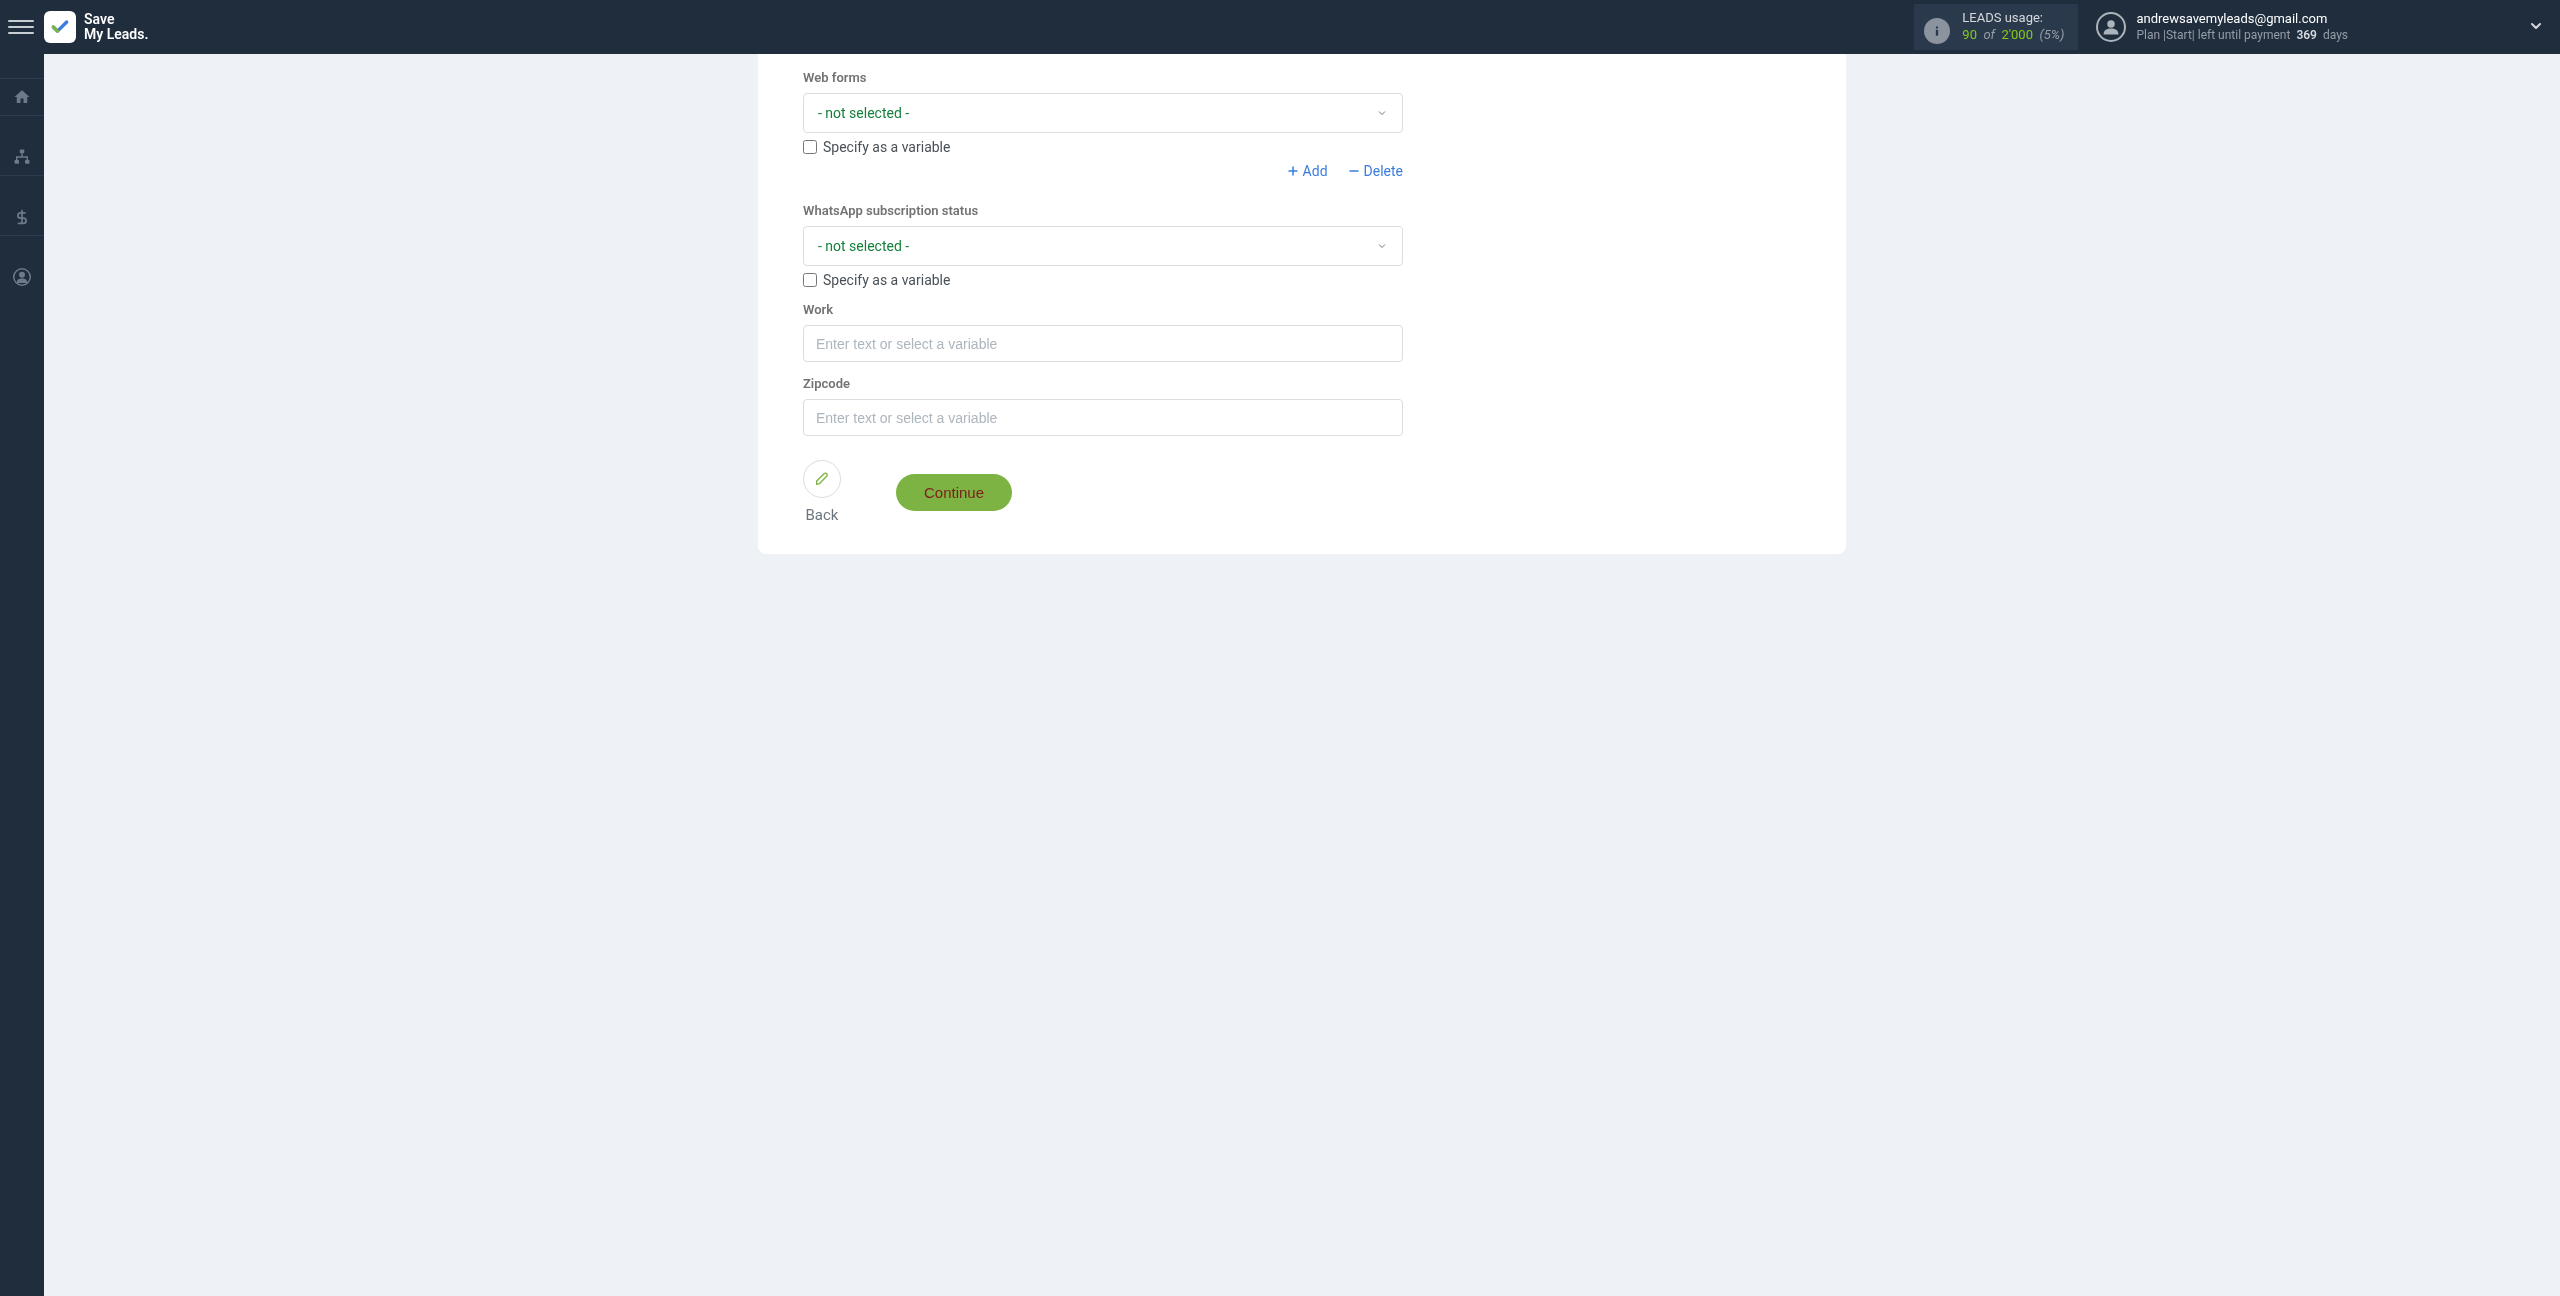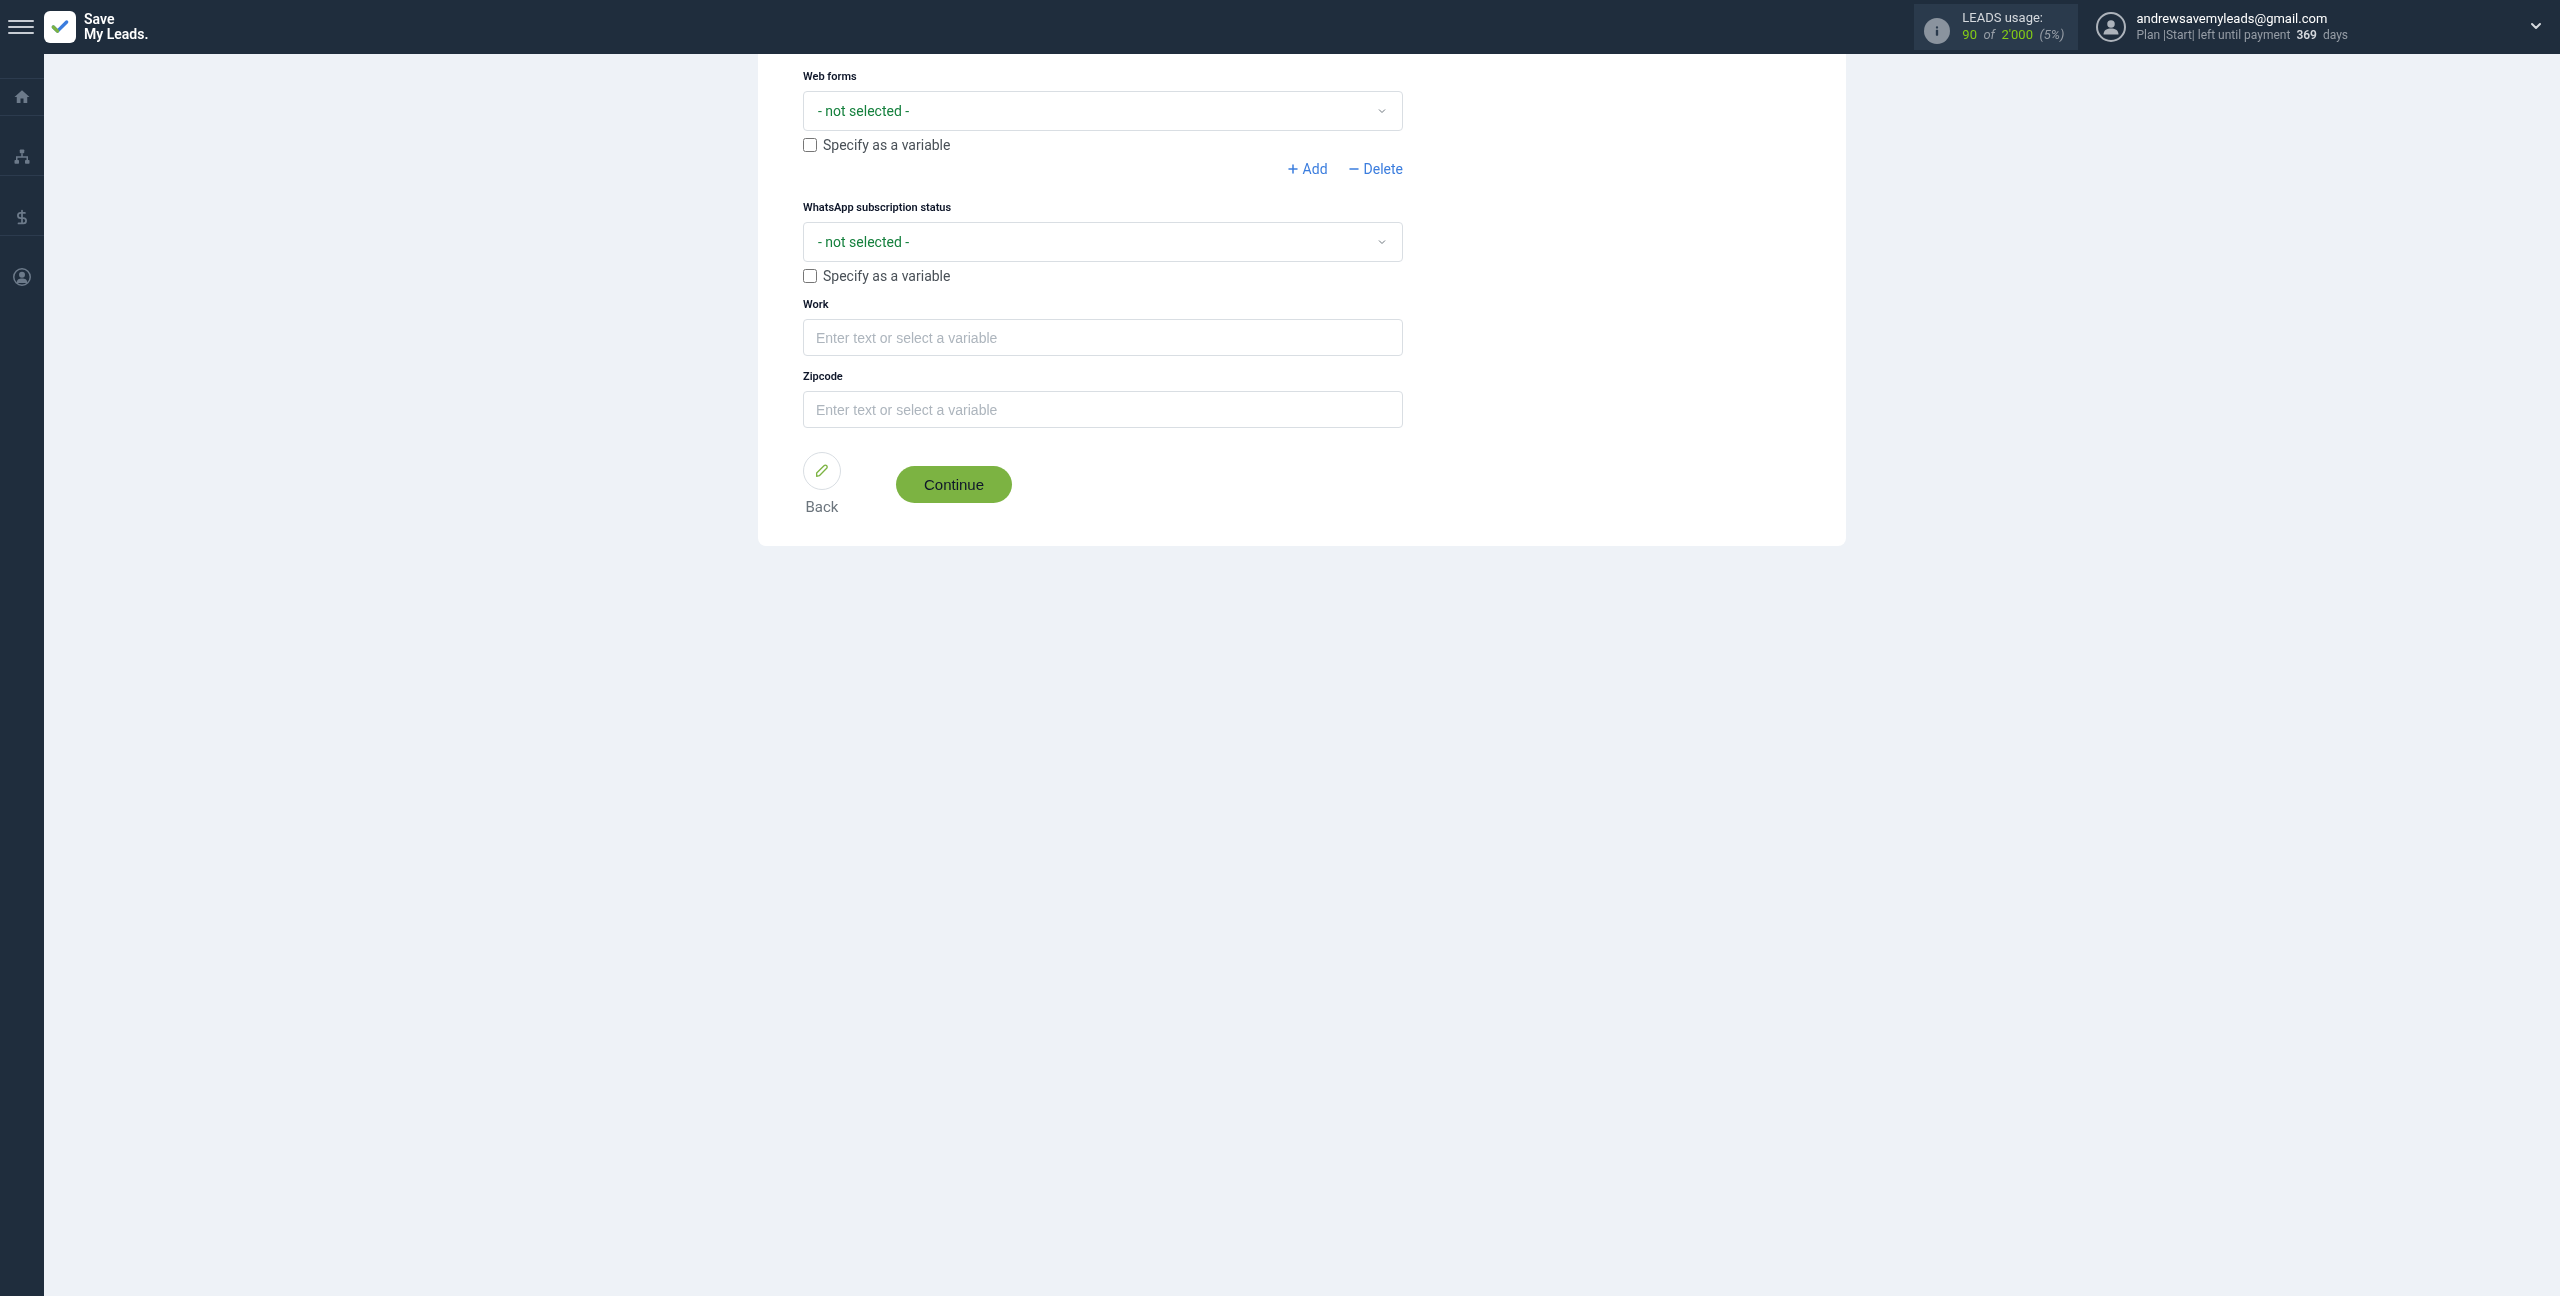--- a/index.html
+++ b/index.html
@@ -150,22 +150,22 @@
     }
     .form-area {
       padding: 16px 45px 0 45px;
       max-width: 690px;
     }
     .field-group {
       margin-bottom: 14px;
     }
     .field-label {
       font-weight: 600;
-      color: #0f172a;
-      font-size: 11px;
+      color: #737373;
+      font-size: 13px;
       margin-bottom: 8px;
       display: block;
     }
     .select-box {
       width: 100%;
       height: 40px;
       border: 1px solid #d9dee3;
       border-radius: 4px;
       display: flex;
       align-items: center;
@@ -262,21 +262,21 @@
       width: 38px;
       height: 38px;
       border: 1px solid #d9dee3;
       border-radius: 50%;
       display: flex;
       align-items: center;
       justify-content: center;
     }
     .continue-btn {
       background: #7cb342;
-      color: #0f172a;
+      color: #7f1d1d;
       border: none;
       border-radius: 20px;
       padding: 10px 28px;
       font-size: 15px;
       cursor: pointer;
       text-align: center;
     }
     .chevron-down {
       width: 12px;
       height: 12px;

